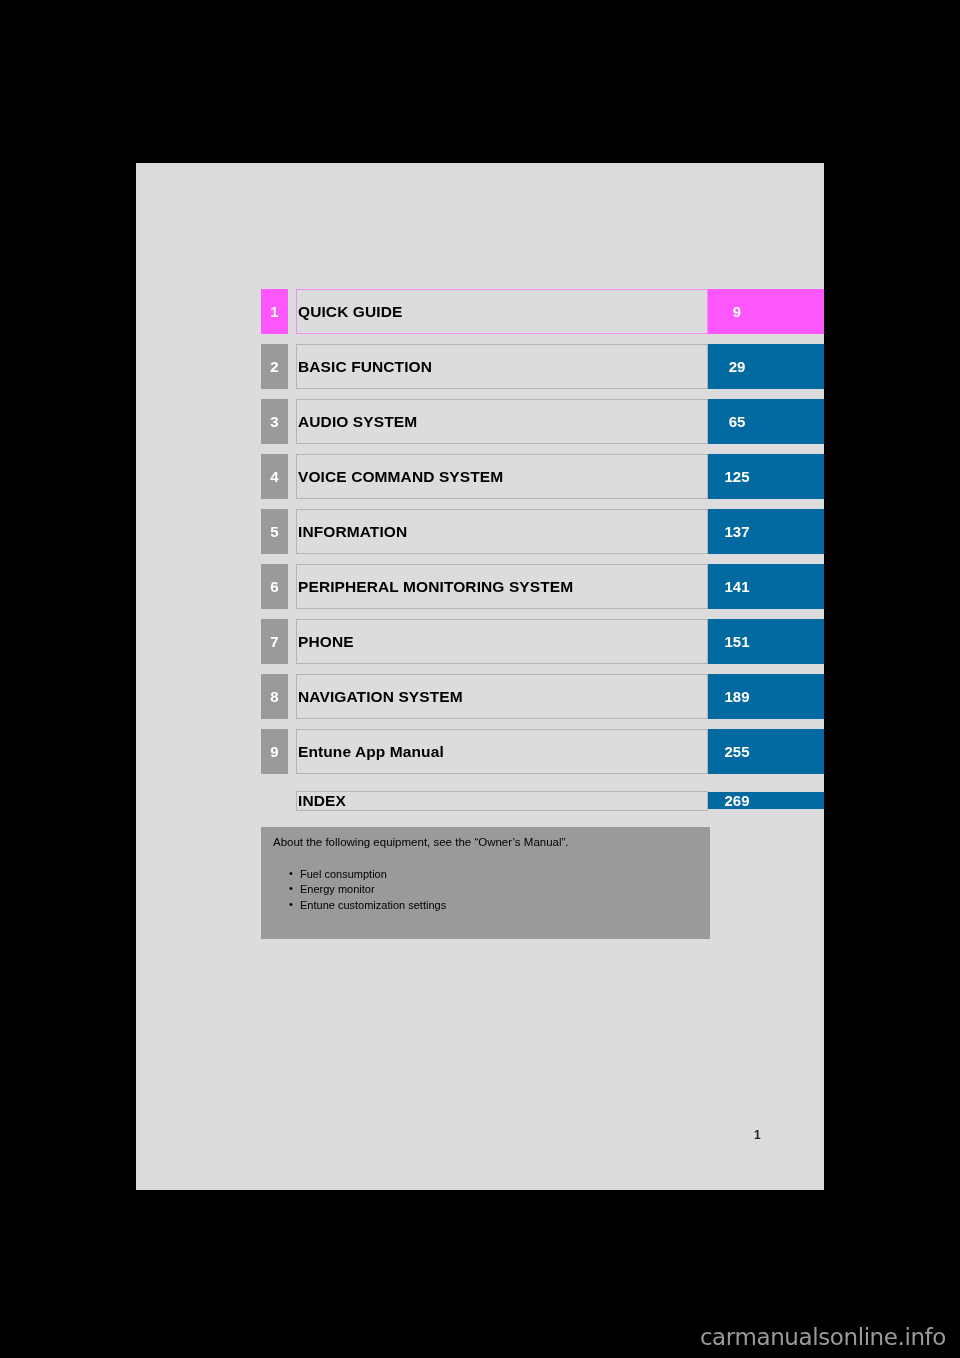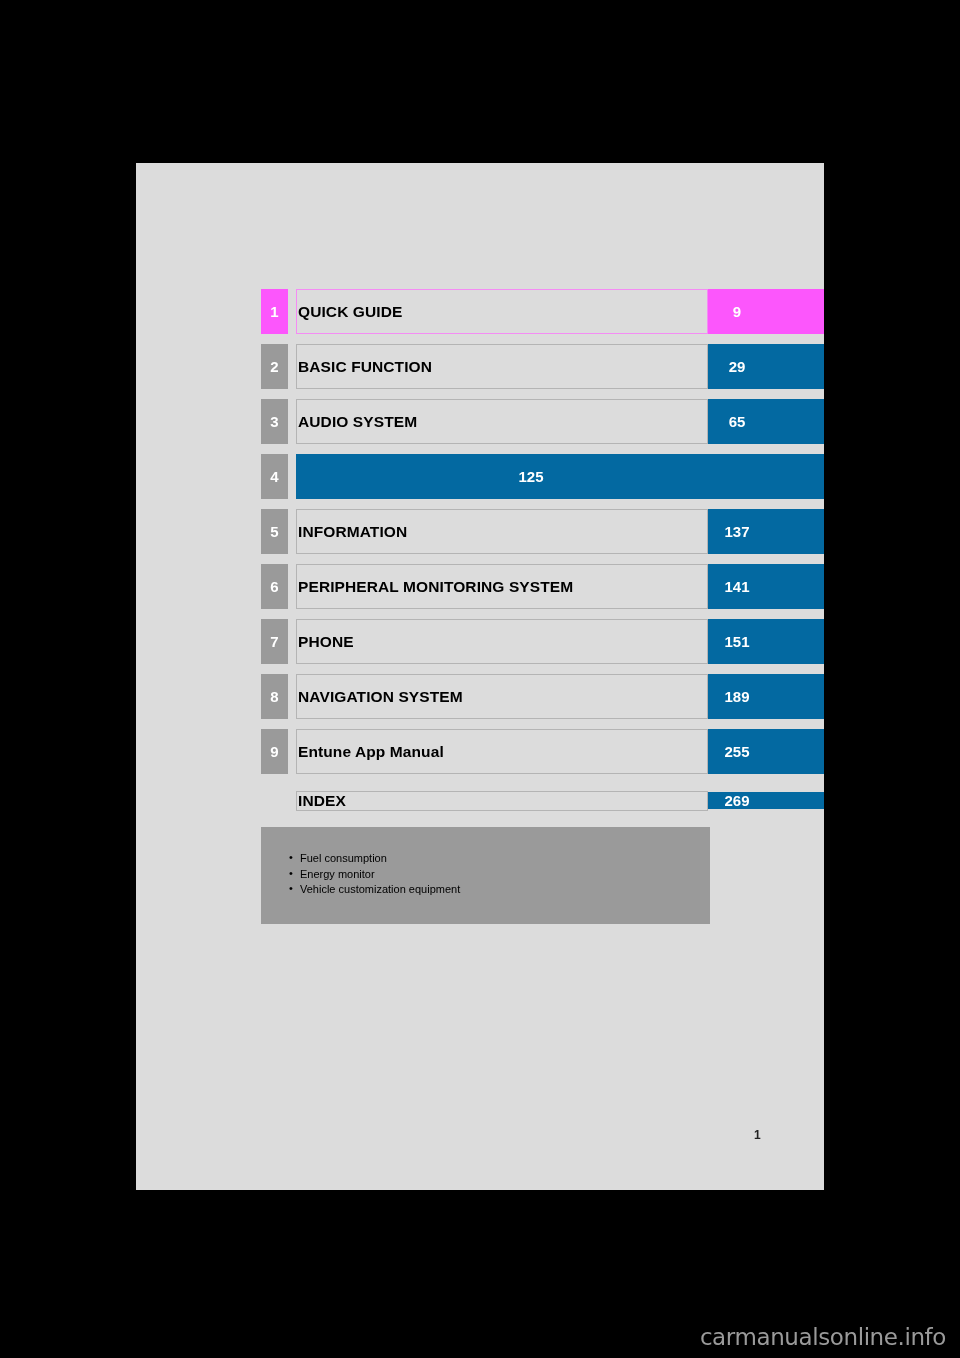--- a/index.html
+++ b/index.html
@@ -174,20 +174,21 @@
     <div class="toc-row">
       <div class="chap-badge">3</div>
       <div class="badge-gap"></div>
       <div class="chap-title">AUDIO SYSTEM</div>
       <div class="chap-page">65</div>
     </div>
 
     <div class="toc-row">
       <div class="chap-badge">4</div>
       <div class="badge-gap"></div>
+      <div class="chap-title">VOICE COMMAND SYSTEM</div>
       <div class="chap-page">125</div>
     </div>
 
     <div class="toc-row">
       <div class="chap-badge">5</div>
       <div class="badge-gap"></div>
       <div class="chap-title">INFORMATION</div>
       <div class="chap-page">137</div>
     </div>
 
@@ -222,24 +223,25 @@
     <div class="toc-row compact">
       <div class="chap-badge blank"></div>
       <div class="badge-gap"></div>
       <div class="chap-title">INDEX</div>
       <div class="chap-page">269</div>
     </div>
 
   </div>
 
   <div id="note-box">
+    <div class="note-head">About the following equipment, see the “Owner’s Manual”.</div>
     <ul>
       <li>Fuel consumption</li>
       <li>Energy monitor</li>
-      <li>Vehicle customization equipment</li>
+      <li>Entune customization settings</li>
     </ul>
   </div>
 
   <div id="folio">1</div>
 
 </div>
 
 <div id="watermark">carmanualsonline.info</div>
 
 </body></html>

